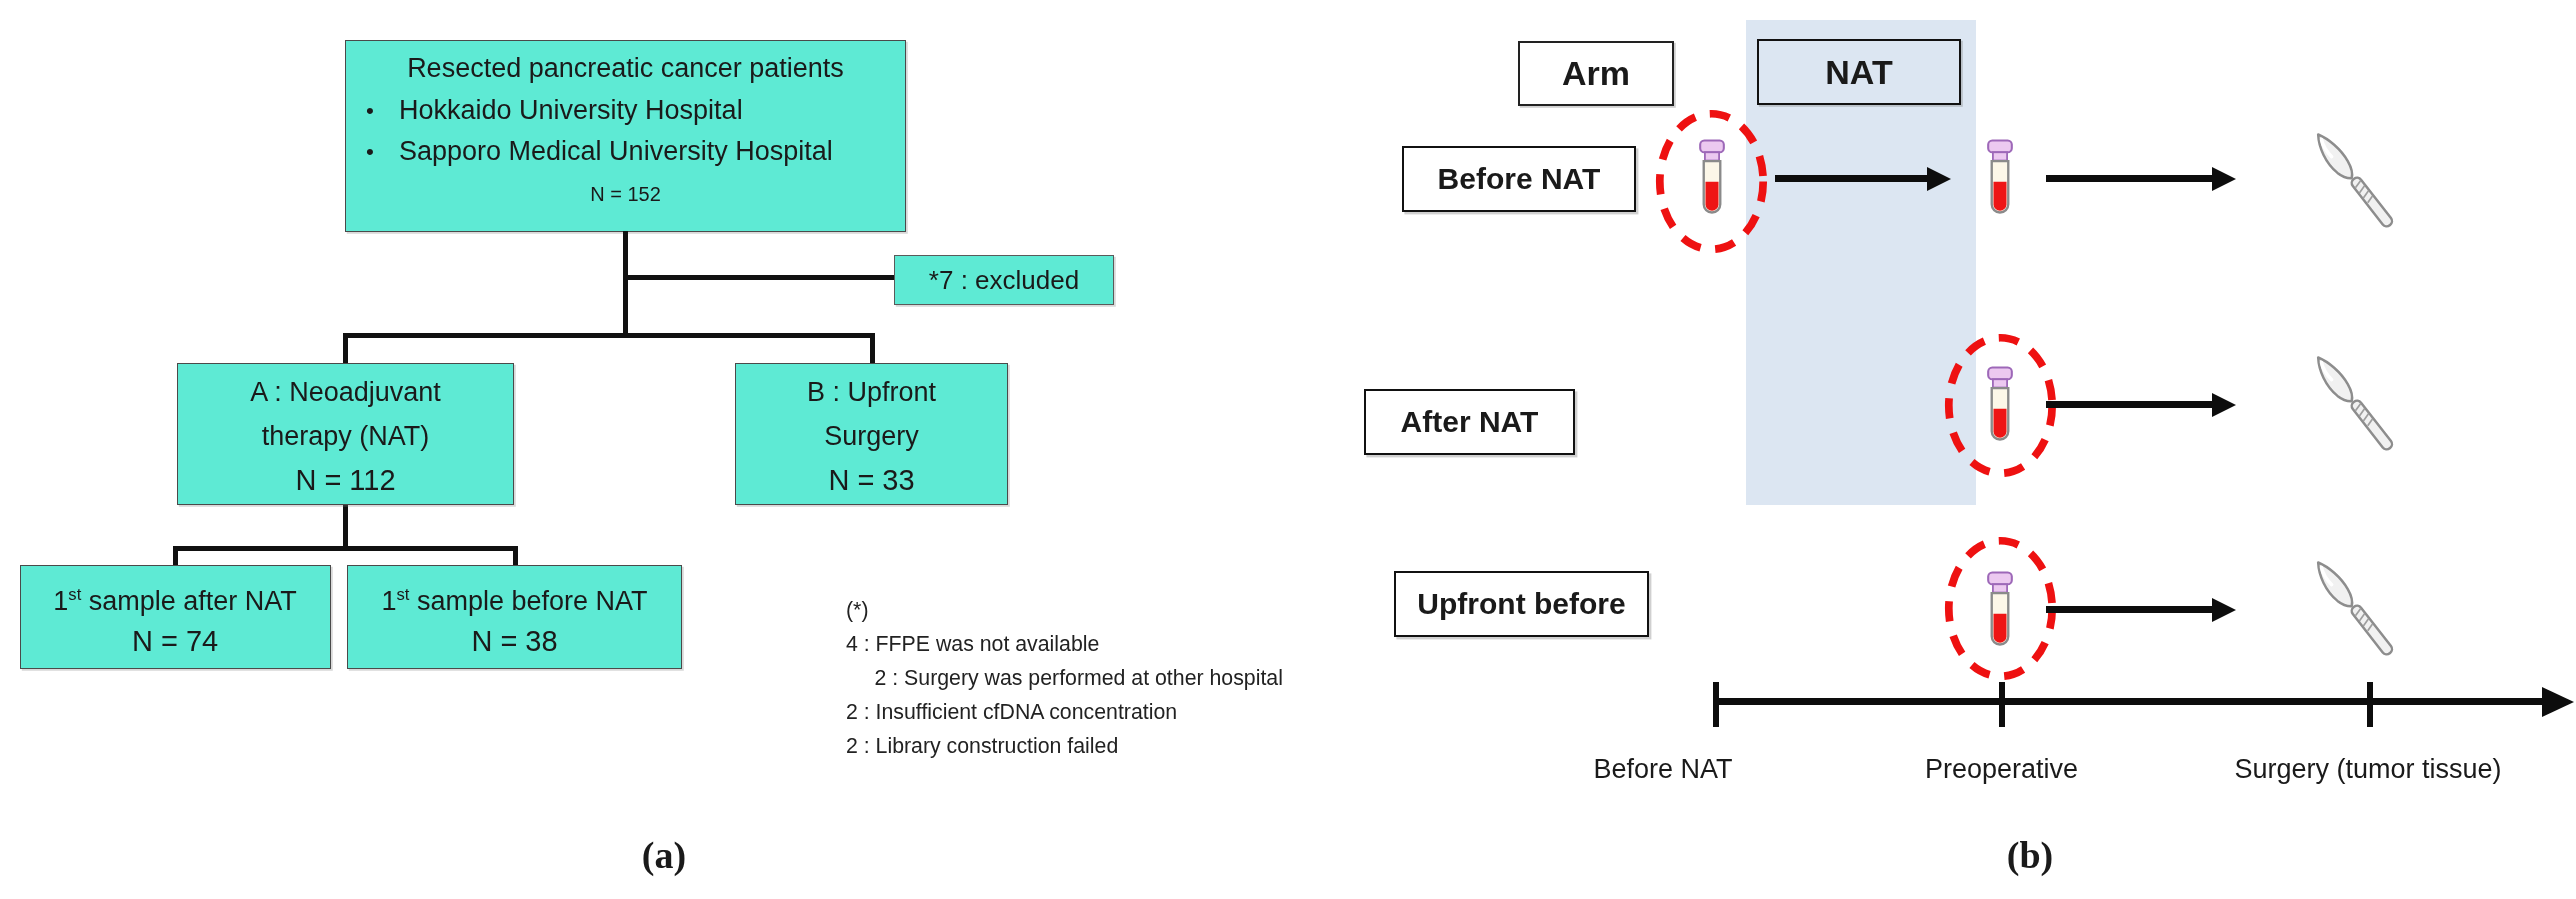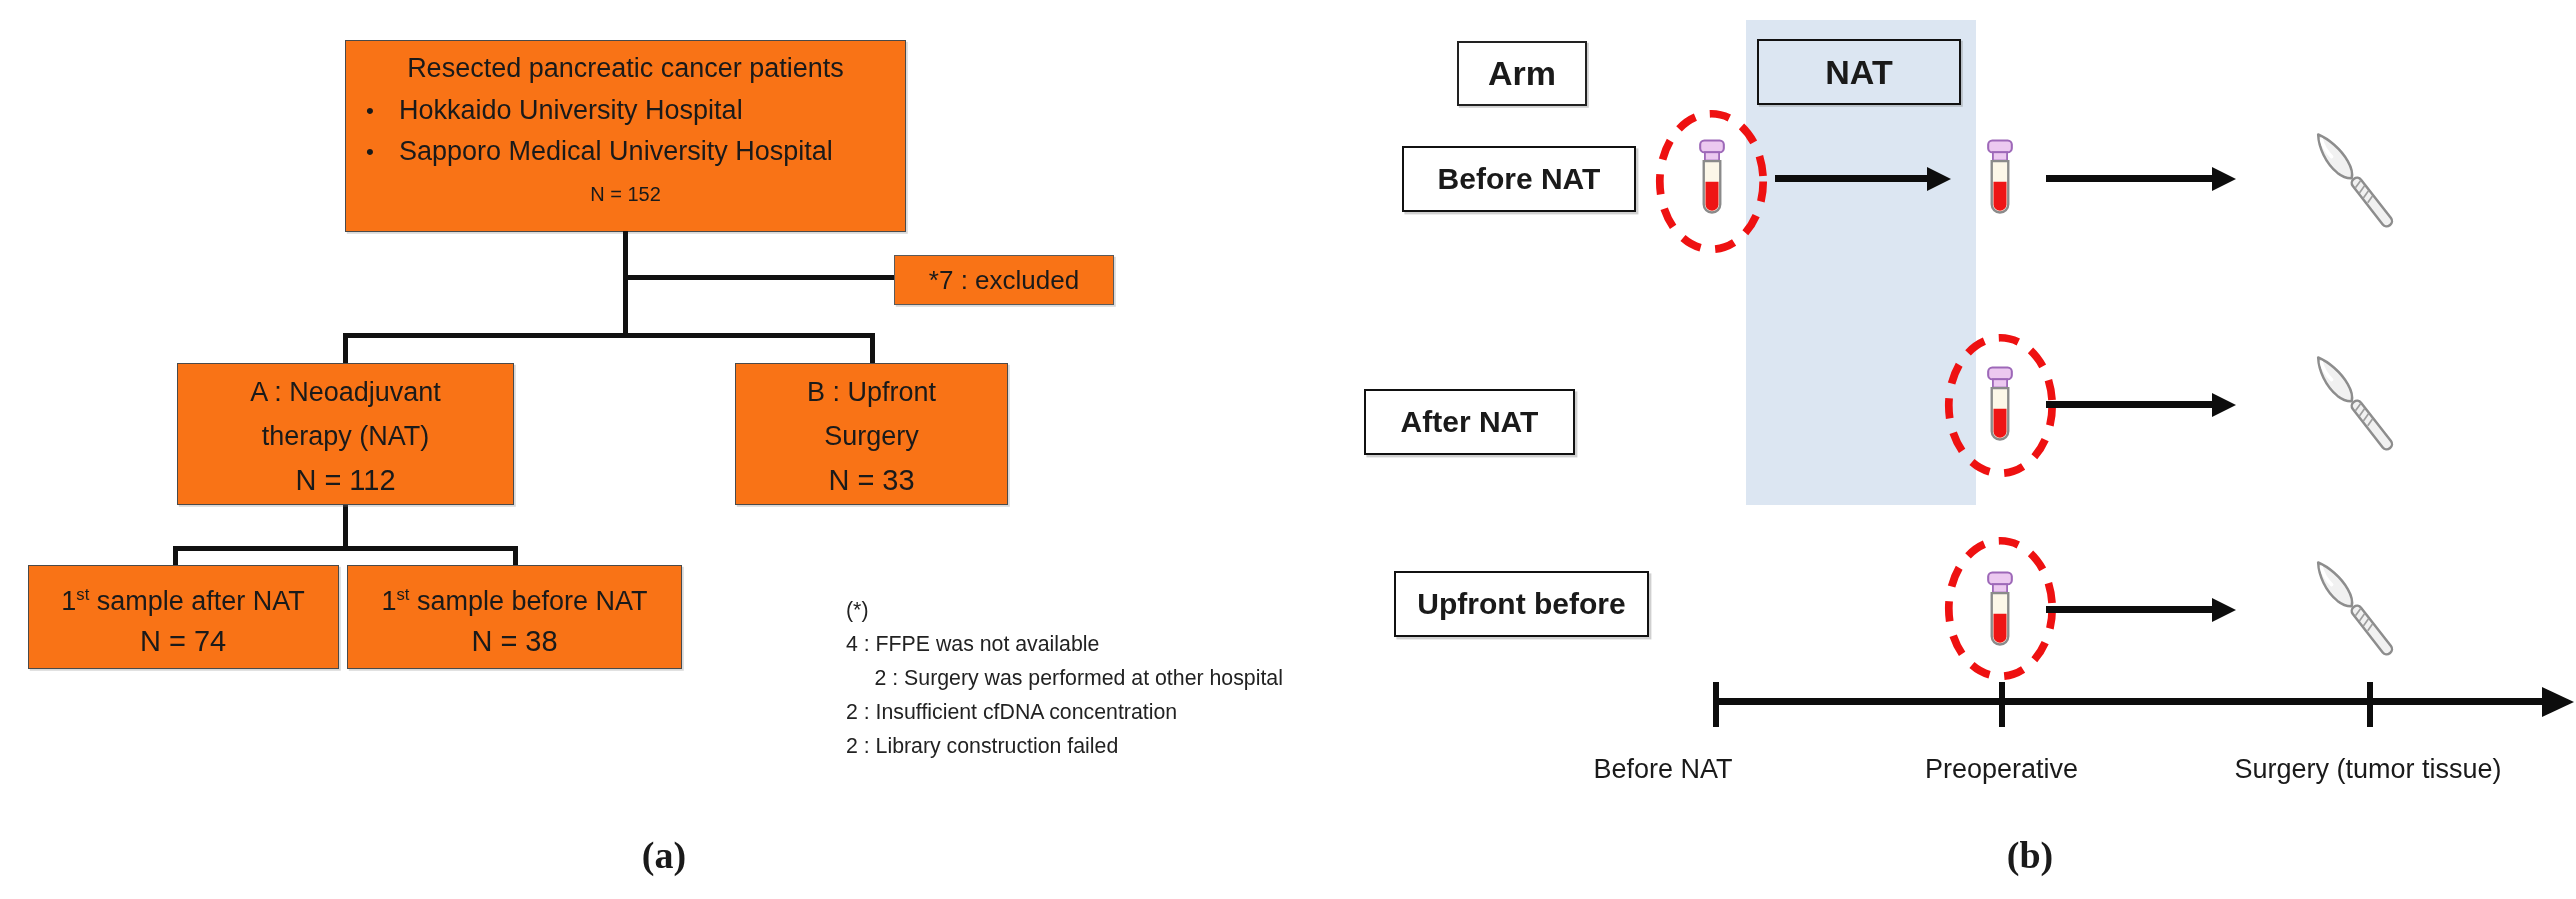--- a/index.html
+++ b/index.html
@@ -1,18 +1,18 @@
 <!DOCTYPE html>
 <html style="font-size:9.5px"><head>
 <meta charset="utf-8">
 <style>
   html,body{margin:0;padding:0;background:#fff;}
   .fig{position:relative;width:2576px;height:899px;background:#ffffff;
        font-family:"Liberation Sans",sans-serif;color:#1a1a1a;overflow:hidden;}
-  .box{position:absolute;background:#f97316;border:1.8px solid #4a4a4a;box-sizing:border-box;
+  .box{position:absolute;background:#5eead4;border:1.8px solid #4a4a4a;box-sizing:border-box;
        box-shadow:1.8px 1.8px 0 rgba(130,130,130,.30);}
   .line{position:absolute;background:#111;}
   .ctr{display:flex;align-items:center;justify-content:center;text-align:center;}
 
   
   .topbox{left:345px;top:40px;width:561px;height:192px;font-size:27px;}
   .tb-title{height:44px;line-height:44px;text-align:center;margin-top:4.7px;}
   .tb-row{display:flex;height:41px;line-height:41px;padding-left:20px;text-align:left;}
   .tb-bullet{width:33px;font-size:22.5px;}
   .tb-n{height:44px;line-height:44px;text-align:center;font-size:20px;}
@@ -88,21 +88,21 @@
     <div class="nl">therapy (NAT)</div>
     <div class="nl nline">N = 112</div>
   </div>
 
   <div class="box node" style="left:735px;top:363px;width:273px;height:142px;">
     <div class="nl">B : Upfront</div>
     <div class="nl">Surgery</div>
     <div class="nl nline">N = 33</div>
   </div>
 
-  <div class="box leaf" style="left:19.6px;top:565px;width:311px;height:104px;margin-left:8px;">
+  <div class="box leaf" style="left:19.6px;top:565px;width:311px;height:104px;">
     <div class="nl"><span>1</span><sup>st</sup><span> sample after NAT</span></div>
     <div class="nl nline">N = 74</div>
   </div>
 
   <div class="box leaf" style="left:347px;top:565px;width:335px;height:104px;">
     <div class="nl"><span>1</span><sup>st</sup><span> sample before NAT</span></div>
     <div class="nl nline">N = 38</div>
   </div>
 
   <div class="footnote">
@@ -110,21 +110,21 @@
     <div>4 : FFPE was not available</div>
     <div class="fn-indent">2 : Surgery was performed at other hospital</div>
     <div>2 : Insufficient cfDNA concentration</div>
     <div>2 : Library construction failed</div>
   </div>
 
   <div class="panel-label" style="left:593px;top:833px;width:142px;">(a)</div>
 
   <div class="band"></div>
 
-  <div class="hbox ctr" style="left:1457px;top:41px;width:130px;height:65px;">
+  <div class="hbox ctr" style="left:1518px;top:41px;width:156px;height:65px;">
     <span>Arm</span>
   </div>
 
   <div class="hbox natbox ctr" style="left:1757px;top:39px;width:204px;height:66px;">
     <span>NAT</span>
   </div>
 
   <div class="blabel ctr" style="left:1402px;top:146px;width:234px;height:66px;">
     <span>Before NAT</span>
   </div>

